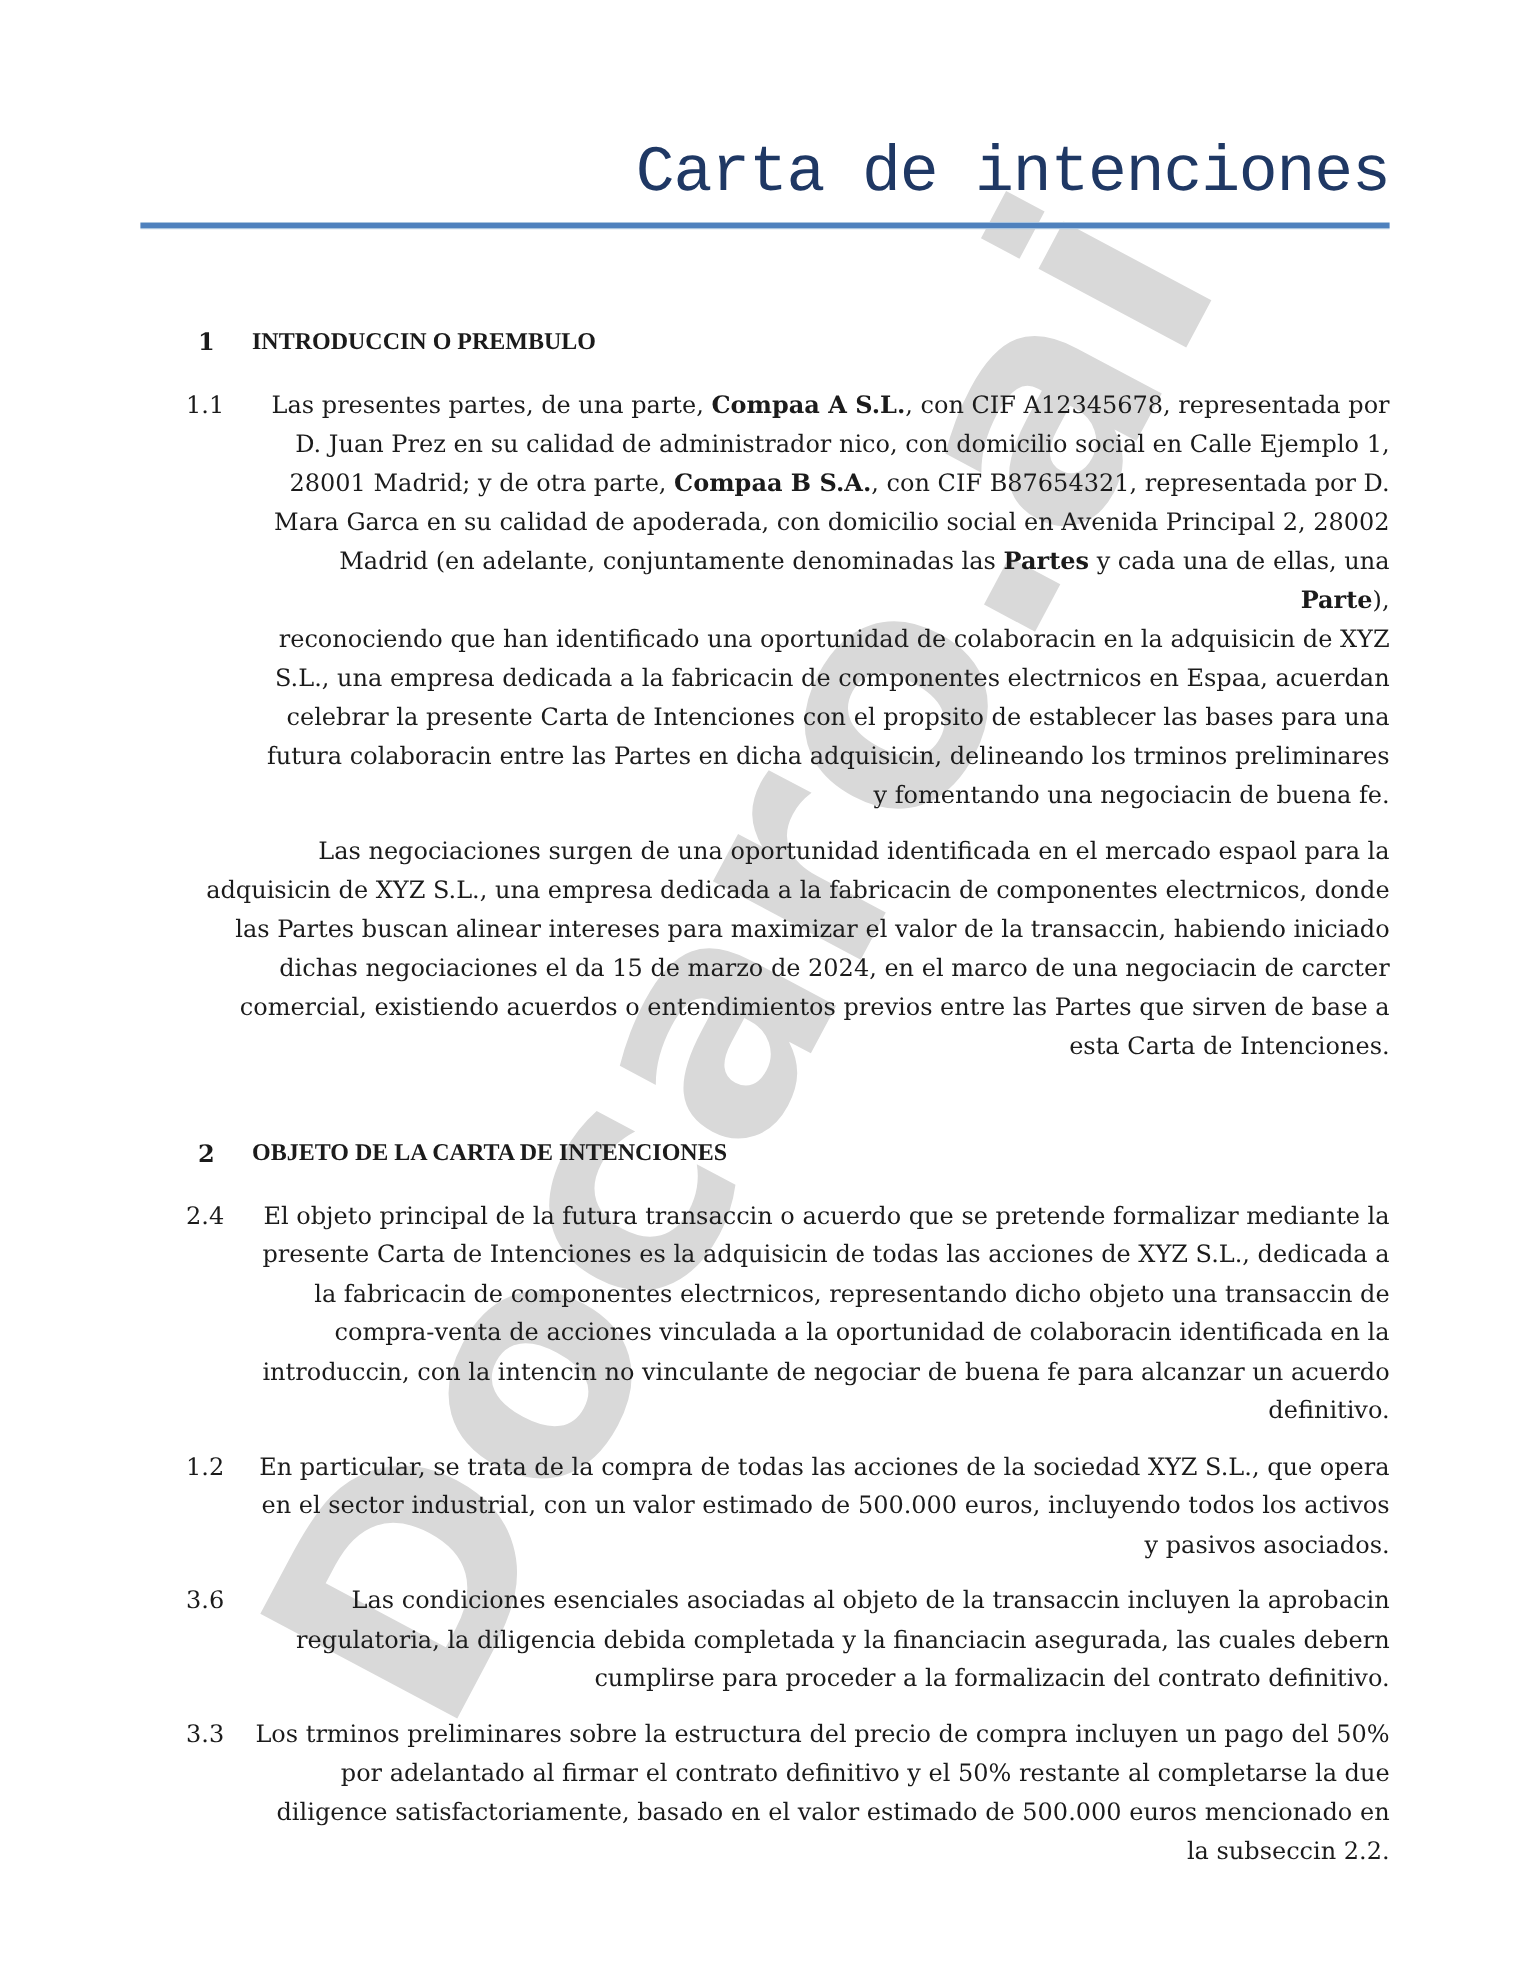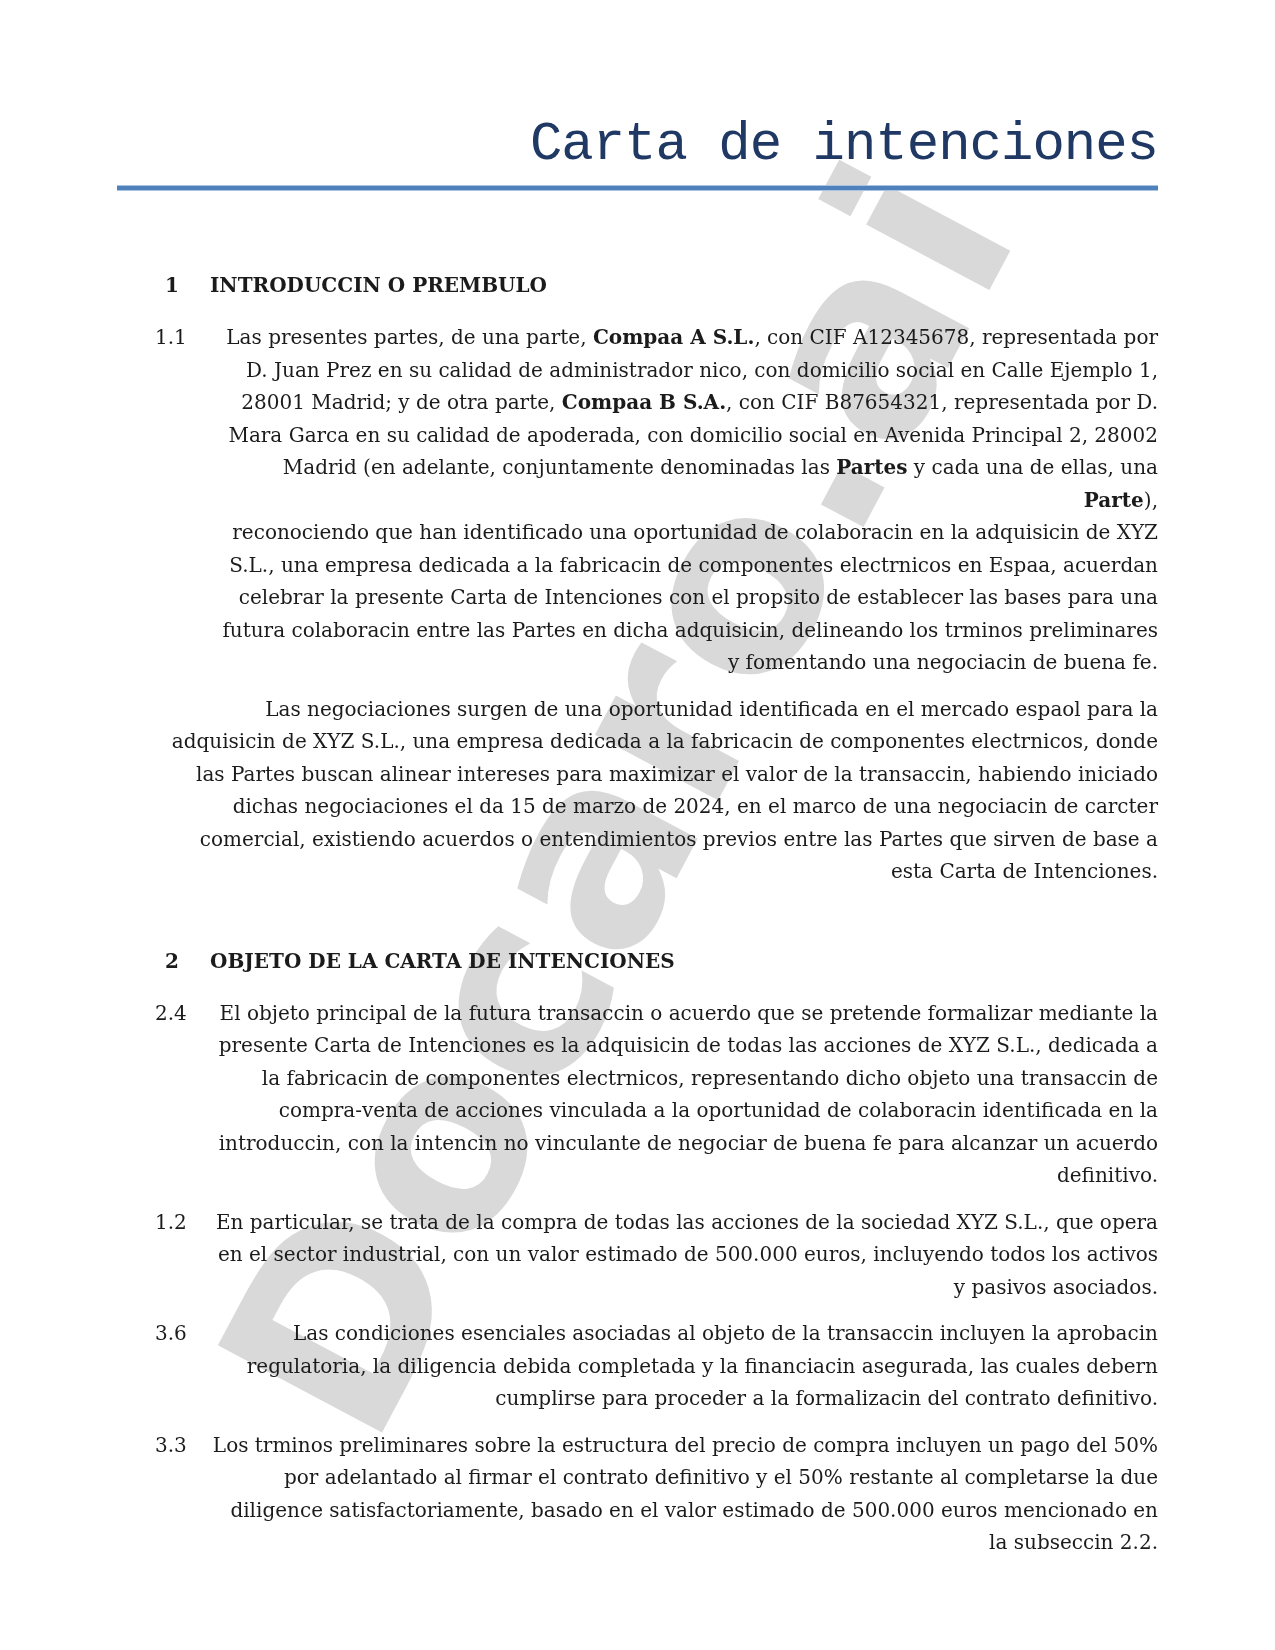--- a/index.html
+++ b/index.html
@@ -55,21 +55,21 @@
   .h-row {
     display: flex;
     margin: 0 0 20px 48px;
     font-weight: bold;
     font-size: 20px;
     line-height: 32px;
   }
   .sections .section:first-child .h-row { margin-top: 78px; }
   .section + .section { margin-top: 57px; }
   .h-num { flex: none; width: 45px; }
-  .h-text { flex: 1; }
+  .h-text { flex: 1; font-family: Liberation Serif, serif; }
   .para {
     display: flex;
     margin-left: 38px;
     font-size: 20px;
     line-height: 32.5px;
   }
   .para + .para { margin-top: 14px; }
   .p-num { flex: none; width: 55px; }
   .p-text { flex: 1; text-align: right; }
   .p-text b { font-weight: bold; }

